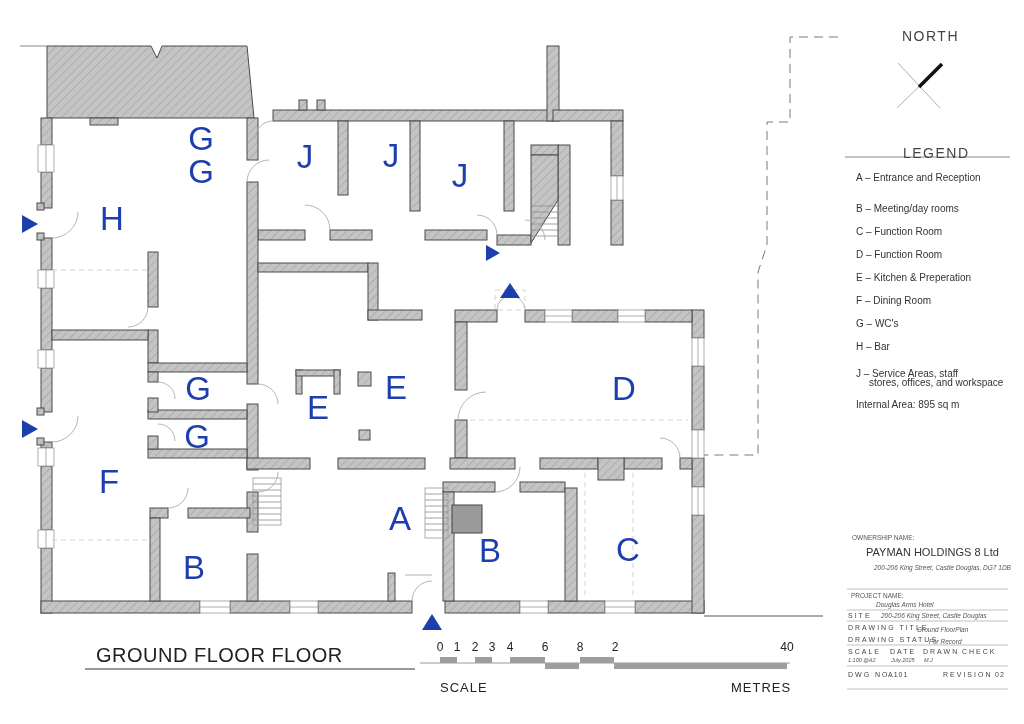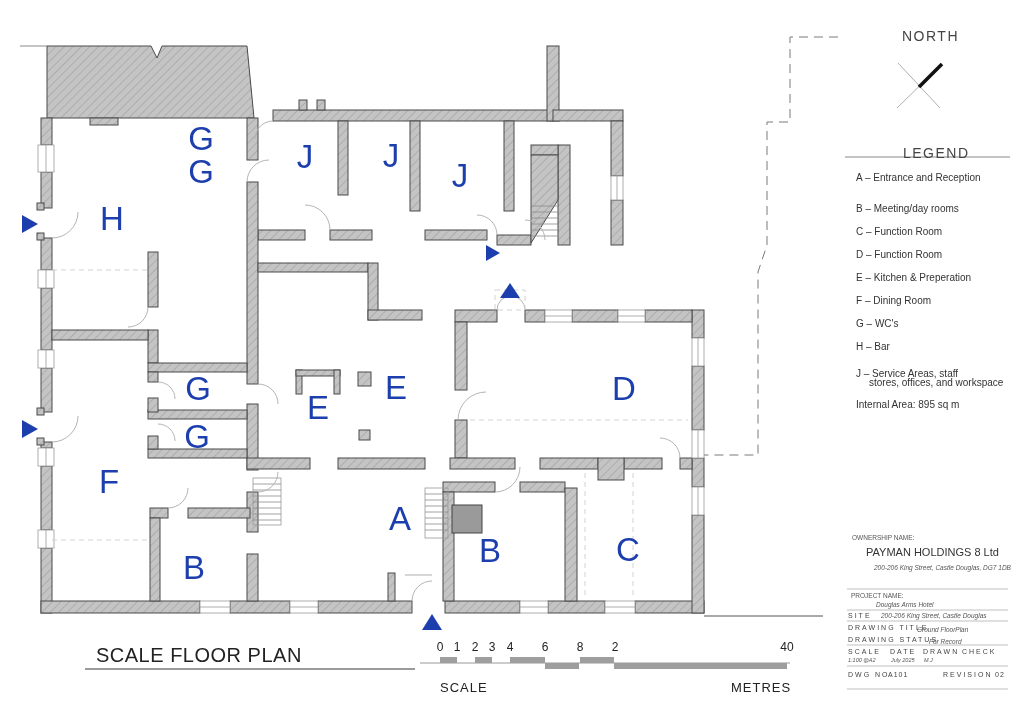--- a/index.html
+++ b/index.html
@@ -301,21 +301,21 @@
   <div class="legend-item" style="top:226px;">C – Function Room</div>
   <div class="legend-item" style="top:249px;">D – Function Room</div>
   <div class="legend-item" style="top:272px;">E – Kitchen &amp; Preperation</div>
   <div class="legend-item" style="top:295px;">F – Dining Room</div>
   <div class="legend-item" style="top:318px;">G – WC's</div>
   <div class="legend-item" style="top:341px;">H – Bar</div>
   <div class="legend-item" style="top:368px;">J – Service Areas, staff</div>
   <div class="legend-item" style="top:377px;left:869px;">stores, offices, and workspace</div>
   <div class="legend-item" style="top:399px;">Internal Area: 895 sq m</div>
 
-  <div class="plan-title">SCALE FLOOR PLAN</div>
+  <div class="plan-title">GROUND FLOOR FLOOR</div>
 
   <div class="tick" style="left:440px;">0</div>
   <div class="tick" style="left:457px;">1</div>
   <div class="tick" style="left:475px;">2</div>
   <div class="tick" style="left:492px;">3</div>
   <div class="tick" style="left:510px;">4</div>
   <div class="tick" style="left:545px;">6</div>
   <div class="tick" style="left:580px;">8</div>
   <div class="tick" style="left:615px;">2</div>
   <div class="tick" style="left:787px;">40</div>

